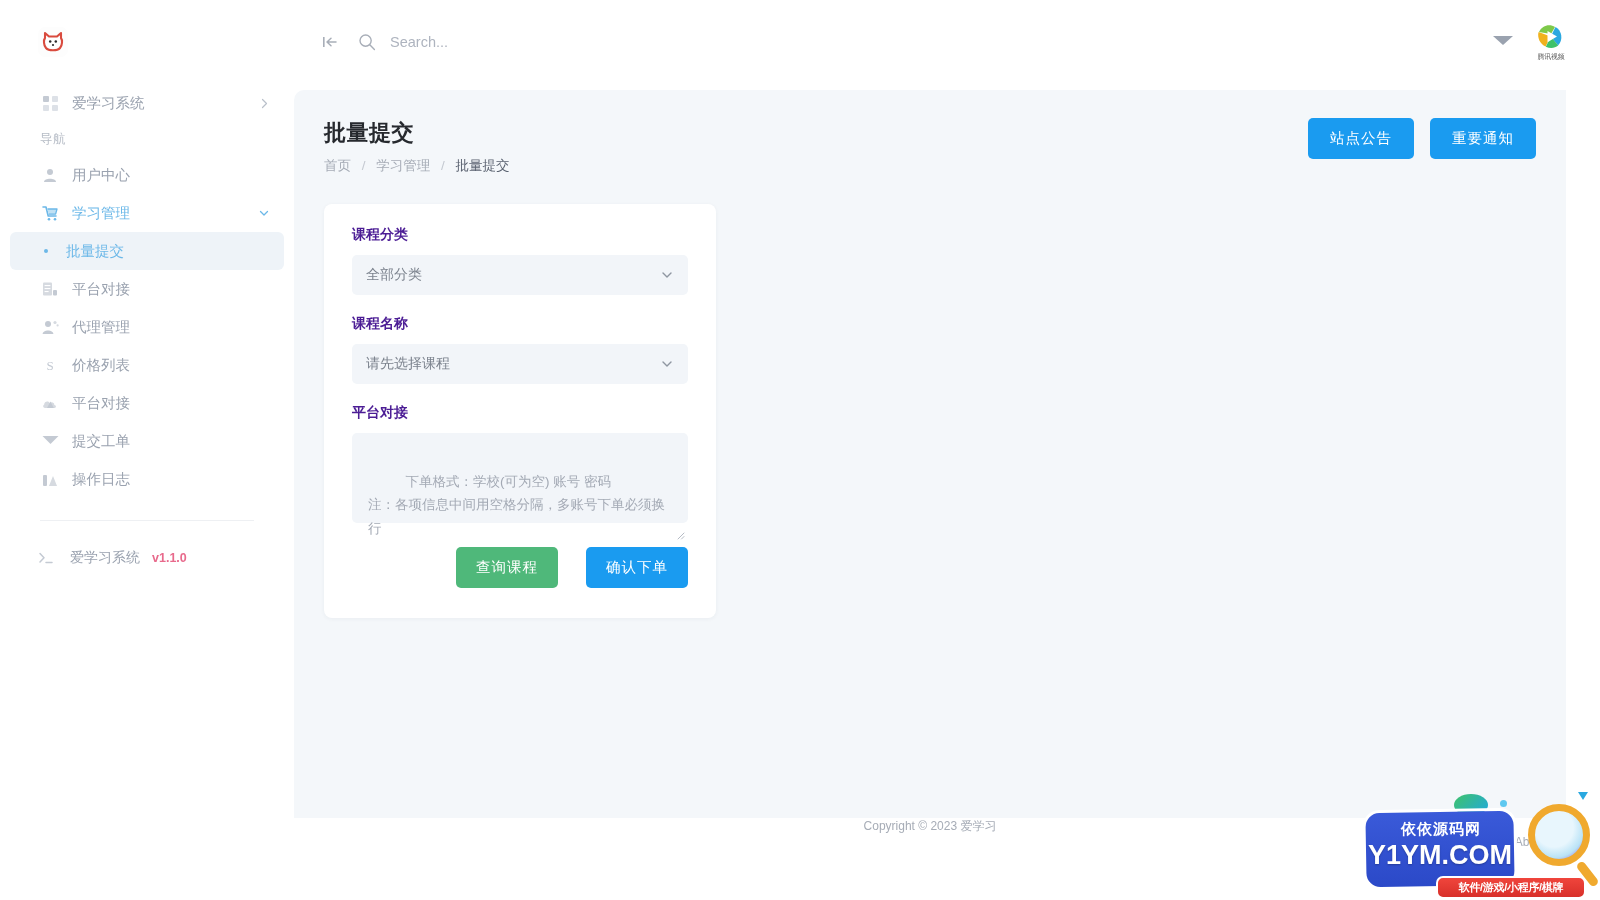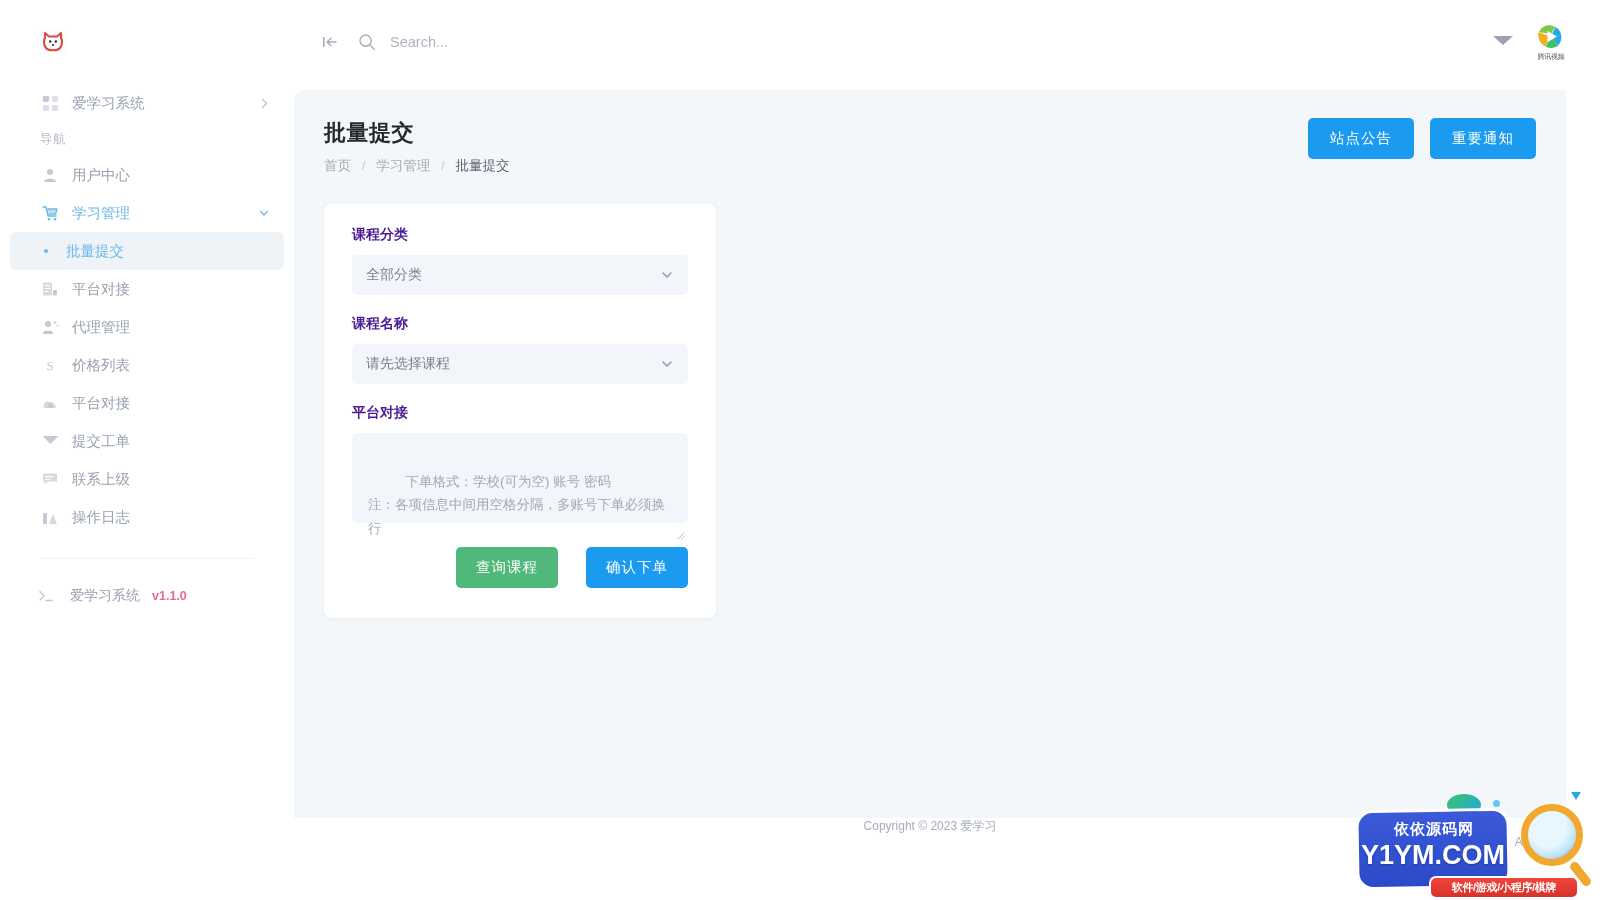--- a/index.html
+++ b/index.html
@@ -113,21 +113,21 @@
 
   .footer {
     position: absolute; left: 0; right: 34px; bottom: 0; height: 82px;
     display: flex; align-items: center; padding: 0 30px;
     font-size: 12px; color: #a6acb6; flex-direction: column;
   }
   .footer-right { margin-left: auto; }
 
   
   .watermark {
-    position: absolute; right: 11px; bottom: 0px; width: 238px; height: 120px;
+    position: absolute; right: 4px; bottom: 0px; width: 238px; height: 120px;
     pointer-events: none;
     text-decoration: underline;
   }
   .wm-blue {
     position: absolute; left: 8px; top: 32px; width: 148px; height: 74px;
     background: linear-gradient(180deg,#3a5ad9,#2b49c8); border-radius: 14px;
     transform: rotate(-1deg); box-shadow: 0 0 0 3px #fff;
   }
   .wm-line1 {
     position: absolute; left: 18px; top: 40px; width: 130px; text-align: center;
@@ -283,30 +283,20 @@
 
     <div class="nav-item">
       <span class="ico">
         <svg width="17" height="12" viewBox="0 0 17 12">
           <path d="M0.5 1 H16.5 L8.5 9 Z" fill="#c4cad3"></path>
         </svg>
       </span>
       <span>提交工单</span>
     </div>
 
-    <div class="nav-item">
-      <span class="ico">
-        <svg width="16" height="14" viewBox="0 0 16 14">
-          <path d="M1 1.5 H15 V9.5 H6 L3 12.5 V9.5 H1 Z" fill="#d6dae0"></path>
-          <rect x="3" y="4" width="9" height="1.1" fill="#fff"></rect>
-          <rect x="3" y="6.6" width="6" height="1.1" fill="#fff"></rect>
-        </svg>
-      </span>
-      <span>联系上级</span>
-    </div>
 
     <div class="nav-item">
       <span class="ico">
         <svg width="16" height="15" viewBox="0 0 16 15">
           <rect x="1" y="3" width="4" height="11" rx="1" fill="#c4cad3"></rect>
           <path d="M7 14 L11 4 L15 14 Z" fill="#d6dae0"></path>
         </svg>
       </span>
       <span>操作日志</span>
     </div>

